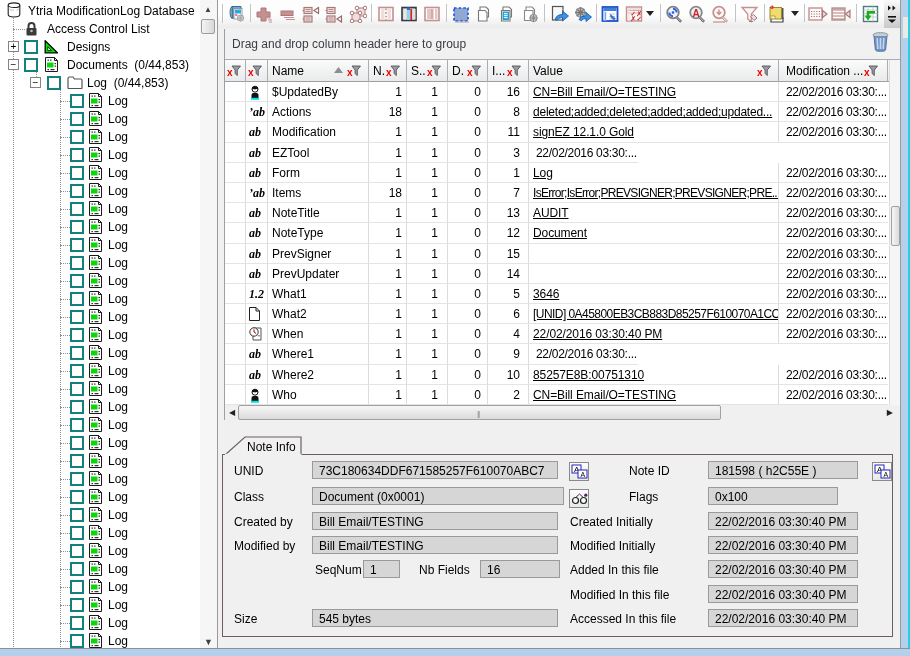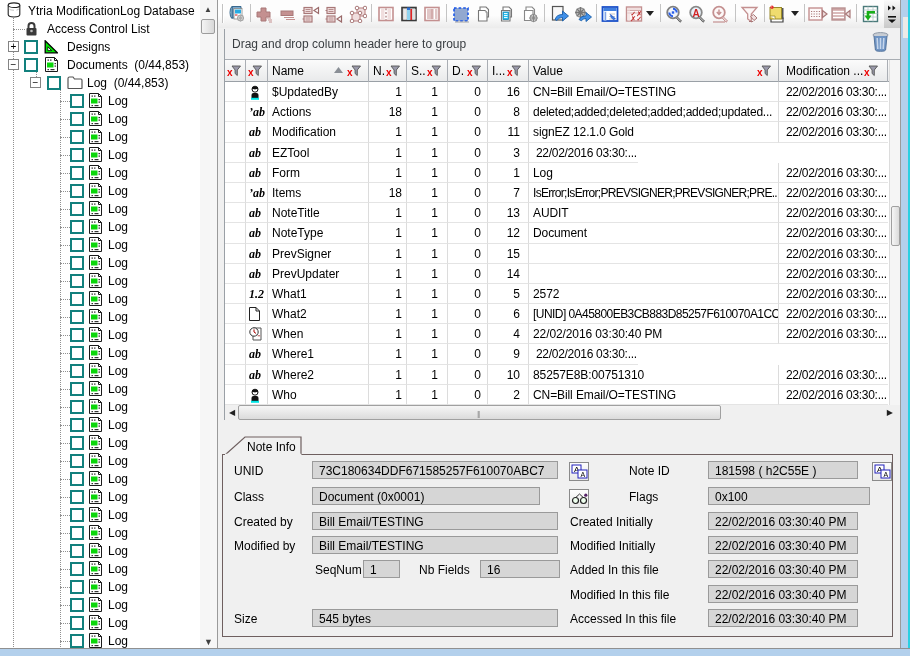--- a/index.html
+++ b/index.html
@@ -28,21 +28,21 @@
 #ghead { position:absolute; left:0; top:31px; width:664px; height:22px; display:flex; background:linear-gradient(#fbfbfb,#e9eaeb); border-bottom:1px solid #9aa0a6; }
 .h { position:relative; height:22px; border-right:1px solid #aaaeb4; padding:4px 0 0 4px; }
 #gbody { position:absolute; left:0; top:53px; width:664px; height:324px; }
 .grow { display:flex; height:20.2px; }
 .c { position:relative; height:20.2px; border-right:1px solid #dcdcdc; border-bottom:1px solid #e4e4e4; padding:3px 0 0 4px; white-space:nowrap; overflow:hidden; }
 .cA { width:21px; } .cB { width:22px; padding-left:3px; } .cN { width:101px; }
 .cn { width:38px; text-align:right; padding-right:4px; }
 .cs { width:41px; text-align:right; padding-right:9px; }
 .cd { width:40px; text-align:right; padding-right:6px; }
 .ci { width:41px; text-align:right; padding-right:8px; }
-.cV { width:250px; letter-spacing:-0.1px; } .cM { width:109px; border-right:none; padding-left:7px; letter-spacing:-0.3px; }
+.cV { width:250px; letter-spacing:-0.1px;text-decoration:underline; } .cM { width:109px; border-right:none; padding-left:7px; letter-spacing:-0.3px; }
 .hA { width:21px; } .hB { width:22px; } .hN { width:101px; }
 .hn { width:38px; } .hs { width:41px; } .hd { width:40px; } .hi { width:41px; }
 .hV { width:250px; } .hM { width:109px; border-right:1px solid #aaaeb4; padding-left:7px; }
 .abic { font-style:italic; font-weight:bold; font-size:12px; font-family:"Liberation Serif",serif; }
 .fic { position:absolute; top:5px; line-height:0; }
 .sortic { position:absolute; top:7px; line-height:0; }
 #hscroll { position:absolute; left:0px; top:376px; width:675px; height:15px; background:#f0f0f0; }
 #hthumb { position:absolute; left:13px; top:0px; width:483px; height:15px; background:linear-gradient(#f6f6f6,#dbdbdb); border:1px solid #a0a0a0; border-radius:2px; }
 #vscroll { position:absolute; left:664px; top:31px; width:11px; height:345px; background:#f5f5f5; border-left:1px solid #dcdcdc; }
 #vthumb { position:absolute; left:1px; top:146px; width:9px; height:40px; background:linear-gradient(90deg,#f6f6f6,#dbdbdb); border:1px solid #a0a0a0; border-radius:2px; }
@@ -969,21 +969,21 @@
           <div class="c cM">22/02/2016 03:30:...</div>
         </div>
 <div class="grow">
           <div class="c cA"></div>
           <div class="c cB"><span class="abic">1.2</span></div>
           <div class="c cN">What1</div>
           <div class="c cn">1</div>
           <div class="c cs">1</div>
           <div class="c cd">0</div>
           <div class="c ci">5</div>
-          <div class="c cV">2572</div>
+          <div class="c cV">3646</div>
           <div class="c cM">22/02/2016 03:30:...</div>
         </div>
 <div class="grow">
           <div class="c cA"></div>
           <div class="c cB"><svg width="11" height="14" viewBox="0 0 11 14">
               <path d="M0.5 0.5 H7 L10.5 4 V13.5 H0.5 Z" fill="#fff" stroke="#222" stroke-width="1"></path>
               <path d="M7 0.5 V4 H10.5" fill="none" stroke="#222" stroke-width="1"></path>
             </svg></div>
           <div class="c cN">What2</div>
           <div class="c cn">1</div>
@@ -1062,35 +1062,35 @@
     <div id="boxtop2"></div>
 <div id="box"></div>
 <svg style="position:absolute;left:222px;top:436px" width="84" height="19">
       <path d="M3 19 L23 1 L79 1 L79 19" fill="#f0f0f0" stroke="#6e5f5f" stroke-width="1.2"></path>
       <path d="M3 18.6 L79 18.6" stroke="#f0f0f0" stroke-width="1.8"></path>
     </svg>
 <div class="blab" style="left:247px;top:440px">Note Info</div>
 <div class="blab" style="left:234px;top:464px">UNID</div>
 <div class="binp" style="left:312px;top:461px;width:246px">73C180634DDF671585257F610070ABC7</div>
 <div class="blab" style="left:234px;top:490px">Class</div>
-<div class="binp" style="left:312px;top:487px;width:228px">Document (0x0001)</div>
+<div class="binp" style="left:312px;top:487px;width:252px">Document (0x0001)</div>
 <div class="blab" style="left:234px;top:515px">Created by</div>
 <div class="binp" style="left:312px;top:512px;width:246px">Bill Email/TESTING</div>
 <div class="blab" style="left:234px;top:539px">Modified by</div>
 <div class="binp" style="left:312px;top:536px;width:246px">Bill Email/TESTING</div>
 <div class="blab" style="left:315px;top:563px">SeqNum</div>
 <div class="binp" style="left:363px;top:560px;width:37px">1</div>
 <div class="blab" style="left:419px;top:563px">Nb Fields</div>
 <div class="binp" style="left:480px;top:560px;width:80px">16</div>
 <div class="blab" style="left:234px;top:612px">Size</div>
 <div class="binp" style="left:312px;top:609px;width:246px">545 bytes</div>
 <div class="blab" style="left:629px;top:464px">Note ID</div>
 <div class="binp" style="left:708px;top:461px;width:150px">181598 ( h2C55E )</div>
 <div class="blab" style="left:629px;top:490px">Flags</div>
-<div class="binp" style="left:708px;top:487px;width:162px">0x100</div>
+<div class="binp" style="left:708px;top:487px;width:130px">0x100</div>
 <div class="blab" style="left:570px;top:515px">Created Initially</div>
 <div class="binp" style="left:708px;top:512px;width:150px">22/02/2016 03:30:40 PM</div>
 <div class="blab" style="left:570px;top:539px">Modified Initially</div>
 <div class="binp" style="left:708px;top:536px;width:150px">22/02/2016 03:30:40 PM</div>
 <div class="blab" style="left:570px;top:563px">Added In this file</div>
 <div class="binp" style="left:708px;top:560px;width:150px">22/02/2016 03:30:40 PM</div>
 <div class="blab" style="left:570px;top:588px">Modified In this file</div>
 <div class="binp" style="left:708px;top:585px;width:150px">22/02/2016 03:30:40 PM</div>
 <div class="blab" style="left:570px;top:612px">Accessed In this file</div>
 <div class="binp" style="left:708px;top:609px;width:150px">22/02/2016 03:30:40 PM</div>

